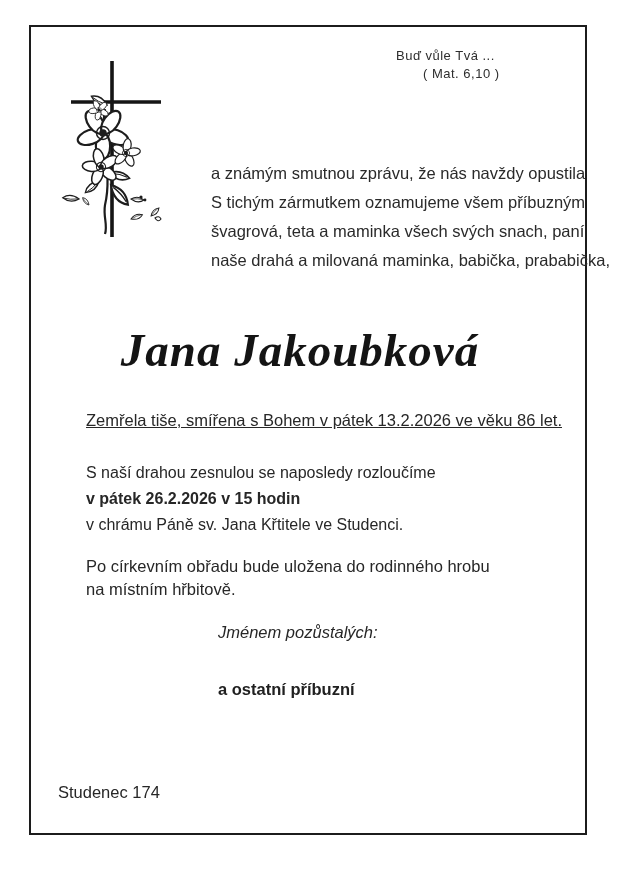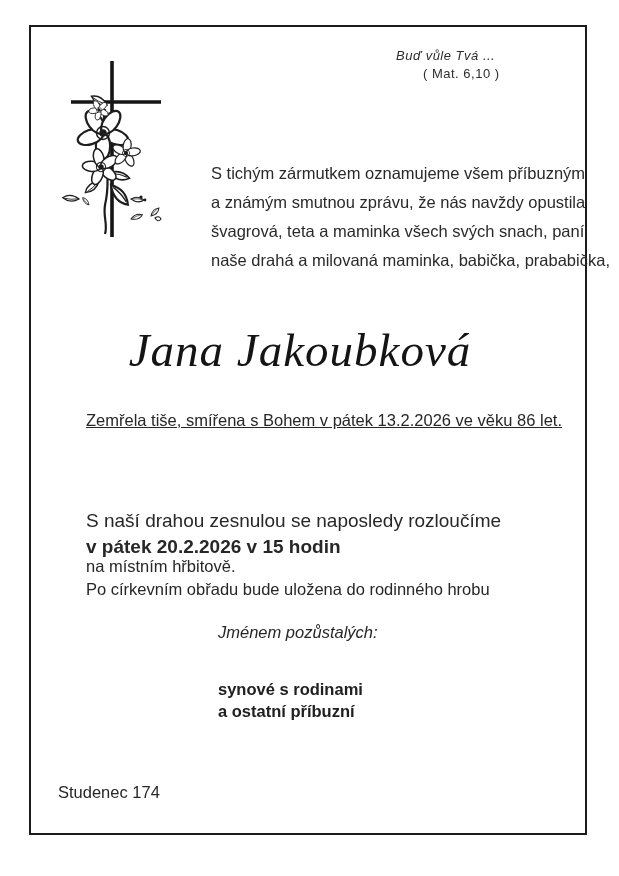--- a/index.html
+++ b/index.html
@@ -31,21 +31,20 @@
     left: 55px; top: 53px;
     width: 115px; height: 190px;
   }
 
   .quote-line1 {
     left: 396px; top: 47px;
     font-size: 13px;
     line-height: 18px;
     color: #2e2e2e;
     letter-spacing: 0.5px;
-    font-style: italic;
   }
   .quote-line2 {
     left: 423px; top: 65px;
     font-size: 13px;
     line-height: 18px;
     color: #2e2e2e;
     letter-spacing: 0.5px;
     text-align: right;
   }
 
@@ -55,39 +54,38 @@
     line-height: 29px;
     color: #2a2a2a;
   }
 
   .deceased-name {
     left: 20px; top: 322px;
     width: 560px;
     text-align: center;
     font-family: "Liberation Serif", serif;
     font-style: italic;
-    font-weight: 400;
+    font-weight: 700;
     font-size: 47px;
     line-height: 56px;
     color: #141414;
     letter-spacing: 1px;
   }
 
   .death-line {
     left: 86px; top: 407px;
     font-size: 16.5px;
     line-height: 26px;
     text-decoration: underline;
   }
 
   .farewell {
     left: 86px; top: 460px;
-    font-size: 19px;
+    font-size: 16px;
     line-height: 26px;
-    margin-top: 48px;
   }
   .farewell .bold { font-weight: 700; }
 
   .burial {
     left: 86px; top: 555px;
     font-size: 16.5px;
     line-height: 23px;
   }
 
   .signoff-label {
@@ -158,39 +156,39 @@
   <use xlink:href="#leaf" href="#leaf" transform="translate(96,163) rotate(-35) scale(0.7)"></use>
   <circle cx="86" cy="144" r="1.6" fill="#1d1d1d"></circle>
   <circle cx="90" cy="147" r="1.4" fill="#1d1d1d"></circle>
   <path d="M100,165 q4,-3 6,1 q-3,4 -6,-1 Z" fill="none" stroke="#1d1d1d" stroke-width="1.1"></path>
 </svg>
 
 <div class="abs quote-line1">Buď vůle Tvá ...</div>
 <div class="abs quote-line2">( Mat. 6,10 )</div>
 
 <div class="abs announcement">
+  <div>a známým smutnou zprávu, že nás navždy opustila</div>
   <div>S tichým zármutkem oznamujeme všem příbuzným</div>
-  <div>a známým smutnou zprávu, že nás navždy opustila</div>
   <div>švagrová, teta a maminka všech svých snach, paní</div>
   <div>naše drahá a milovaná maminka, babička, prababička,</div>
 </div>
 
 <div class="abs deceased-name">Jana Jakoubková</div>
 
 <div class="abs death-line">Zemřela tiše, smířena s Bohem v pátek 13.2.2026 ve věku 86 let.</div>
 
 <div class="abs farewell">
   <div>S naší drahou zesnulou se naposledy rozloučíme</div>
-  <div class="bold">v pátek 20.2.2026 v 15 hodin</div>
+  <div class="bold">v pátek 26.2.2026 v 15 hodin</div>
+  <div>v chrámu Páně sv. Jana Křtitele ve Studenci.</div>
 </div>
 
 <div class="abs burial">
+  <div>Po církevním obřadu bude uložena do rodinného hrobu</div>
   <div>na místním hřbitově.</div>
-  <div>Po církevním obřadu bude uložena do rodinného hrobu</div>
 </div>
 
 <div class="abs signoff-label">Jménem pozůstalých:</div>
 <div class="abs signoff-names">
-  <div>synové s rodinami</div>
   <div>a ostatní příbuzní</div>
 </div>
 
 <div class="abs address">Studenec 174</div>
 
 </body></html>

